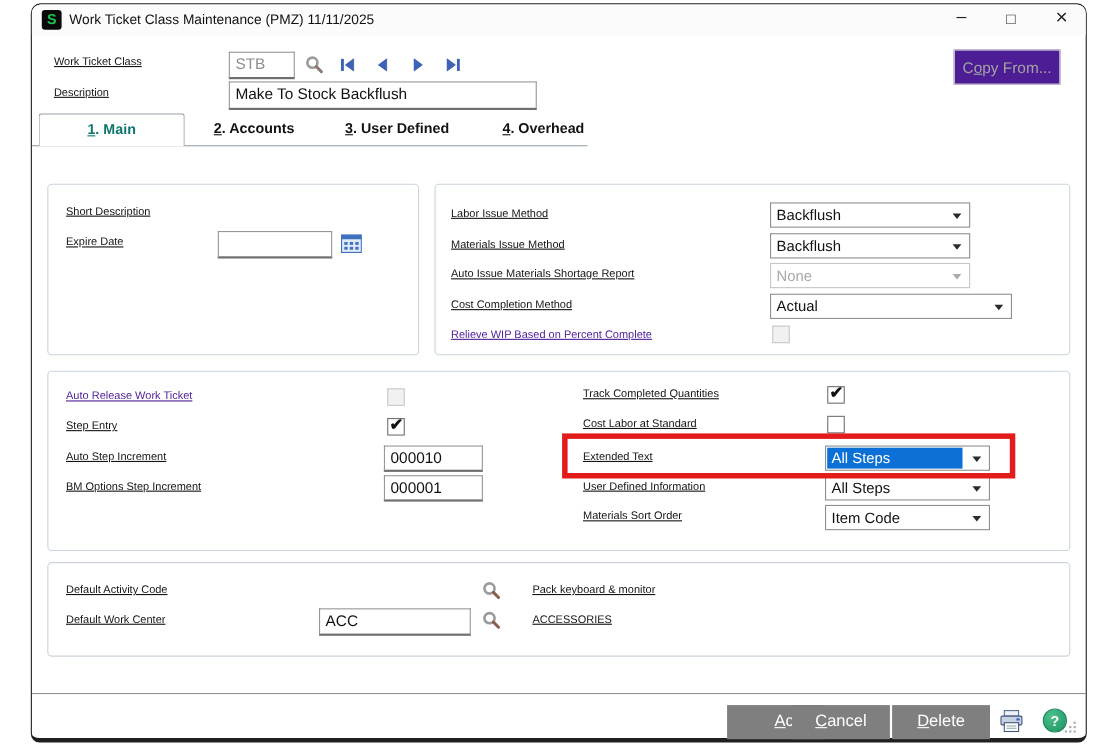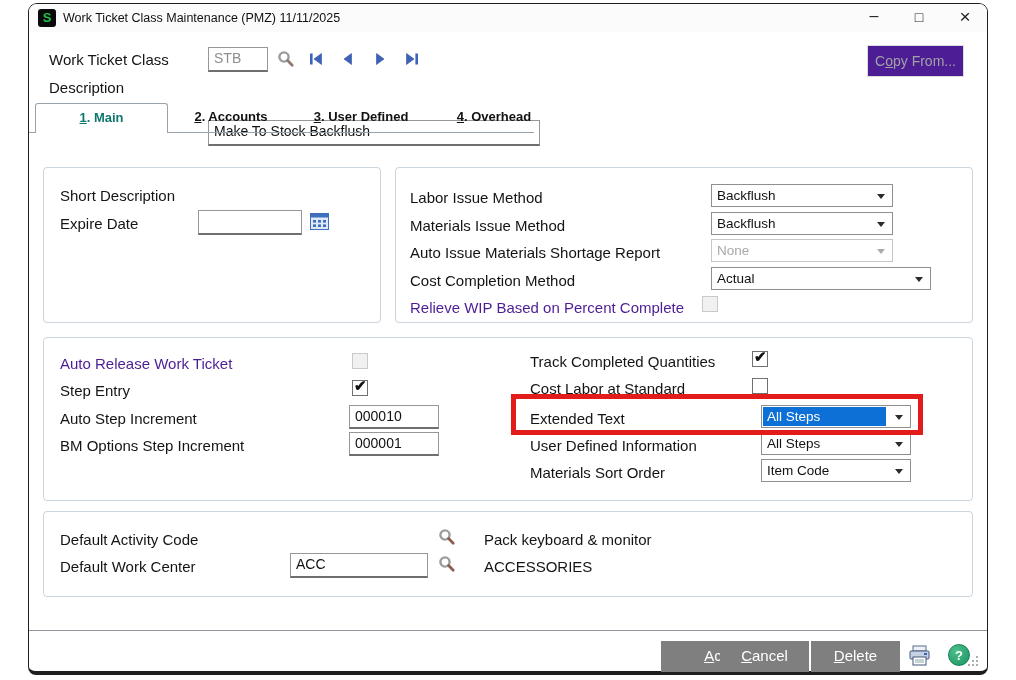--- a/index.html
+++ b/index.html
@@ -18,28 +18,28 @@
               font-size:13px; text-align:center; line-height:18px; }
   .win-title { position:absolute; left:34px; top:0; height:28px; line-height:28px;
                font-size:12.5px; color:#111; }
   .winctl { position:absolute; top:1px; width:32px; height:26px; text-align:center;
             color:#222; cursor:default; }
   .winctl.min { left:829px; font-size:16px; line-height:22px; }
   .winctl.max { left:874px; font-size:14px; line-height:25px; }
   .winctl.cls { left:920px; font-size:19px; line-height:24px; }
 
   
-  .lbl { position:absolute; font-size:15px; color:#141414; white-space:nowrap; }
+  .lbl { position:absolute; font-size:10px; color:#141414; white-space:nowrap;text-decoration:underline; }
   .lbl.dis { color:#4c1d95; }
   .field { position:absolute; background:#fff; border:1px solid #979797;
            border-bottom:2px solid #6f6f6f; font-size:14px; color:#111;
            padding:2px 0 0 5px; white-space:nowrap; overflow:hidden; }
   .field.gray { color:#8f8f8f; }
   .dd { position:absolute; background:#fff; border:1px solid #8f8f8f;
-        font-size:13.5px; color:#111; padding:3px 0 0 5px; height:23px;margin-left:11px; }
+        font-size:13.5px; color:#111; padding:3px 0 0 5px; height:23px; }
   .dd .arr { position:absolute; right:7px; top:9px; width:0; height:0;
              border-left:4px solid transparent; border-right:4px solid transparent;
              border-top:5px solid #2b2b2b; }
   .dd.dis { border-color:#c6c6c6; color:#a8a8a8; }
   .dd.dis .arr { border-top-color:#ababab; }
   .dd .sel { position:absolute; left:1px; top:1px; bottom:1px; right:24px;
              background:#0c70d6; color:#fff; padding:2px 0 0 4px; font-size:13.5px; }
   .cb { position:absolute; width:16px; height:16px; background:#fff;
         border:1px solid #707070; }
   .cb.dis { background:#f1f1f1; border-color:#c9c9c9; }
@@ -119,21 +119,21 @@
   </span>
   <span class="navbtn" style="left:375px;">
     <svg width="16" height="16" viewBox="0 0 16 16">
         <polygon points="2.5,2.5 10,8 2.5,13.5" fill="#3d63b8" stroke="#2d4f9e" stroke-width="0.6"></polygon>
         <rect x="11.4" y="2.5" width="2.6" height="11" fill="#3d63b8"></rect>
       </svg>
   </span>
   <div class="copybtn"><span>C</span><span class="u">o</span><span>py From...</span></div>
 
   <div class="lbl" style="left:20px; top:75px;">Description</div>
-  <div class="field" style="left:179px; top:70px; width:332px; height:26px;margin-top:46px;">Make To Stock Backflush</div>
+  <div class="field" style="left:179px; top:70px; width:280px; height:26px;">Make To Stock Backflush</div>
 
   <div class="tabline"></div>
   <div class="tab active"><span class="u">1</span><span>. Main</span></div>
   <div class="tab" style="left:147px; width:110px;"><span class="u">2</span><span>. Accounts</span></div>
   <div class="tab" style="left:270px; width:124px;"><span class="u">3</span><span>. User Defined</span></div>
   <div class="tab" style="left:408px; width:114px;"><span class="u">4</span><span>. Overhead</span></div>
 
   <div class="groupbox" style="left:14px; top:163px; width:338px; height:156px;">
     <div class="lbl" style="left:16px; top:19px;">Short Description</div>
     <div class="lbl" style="left:16px; top:47px;">Expire Date</div>

